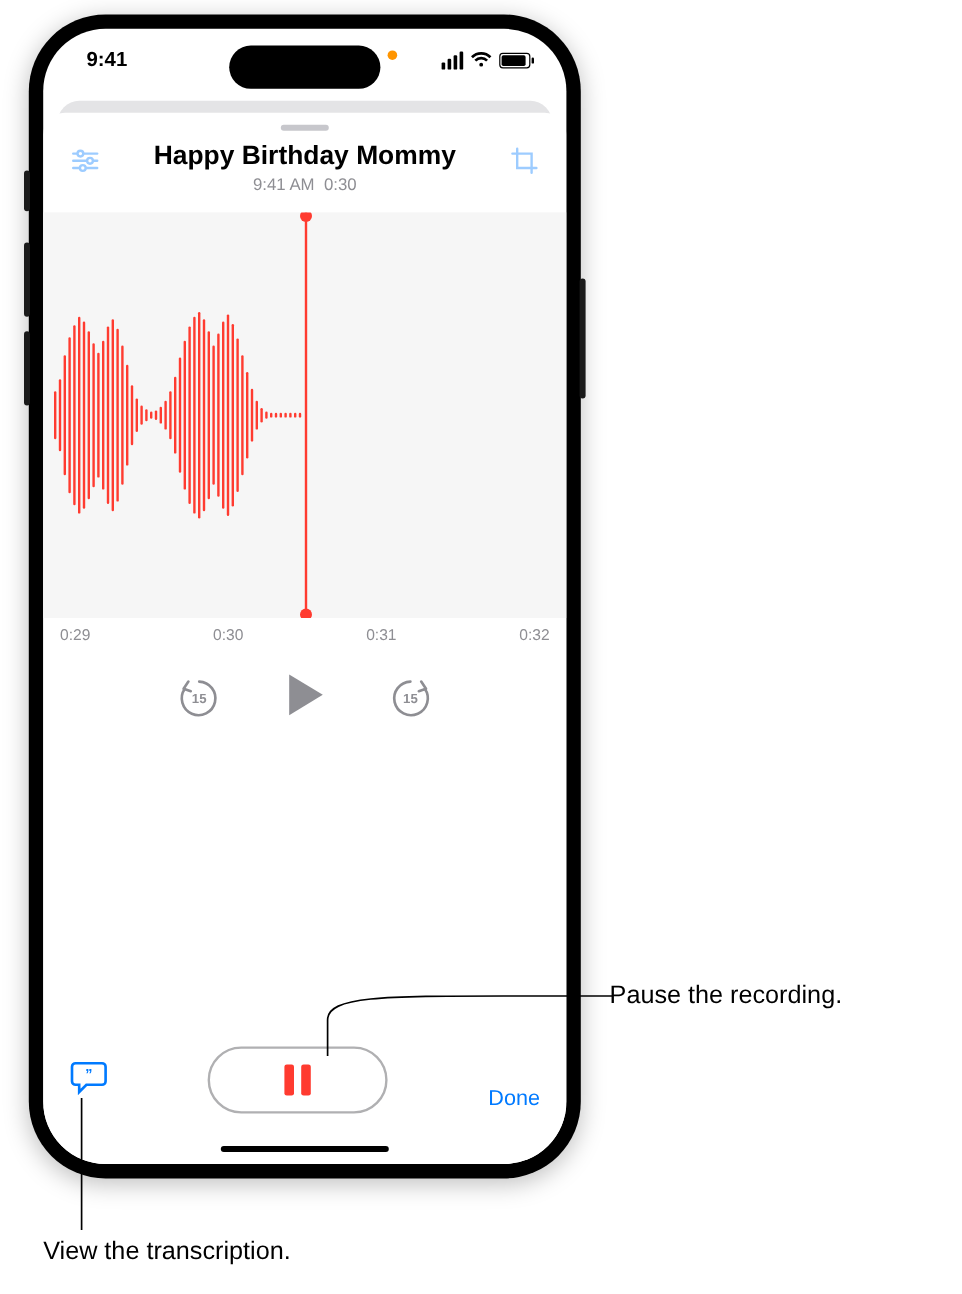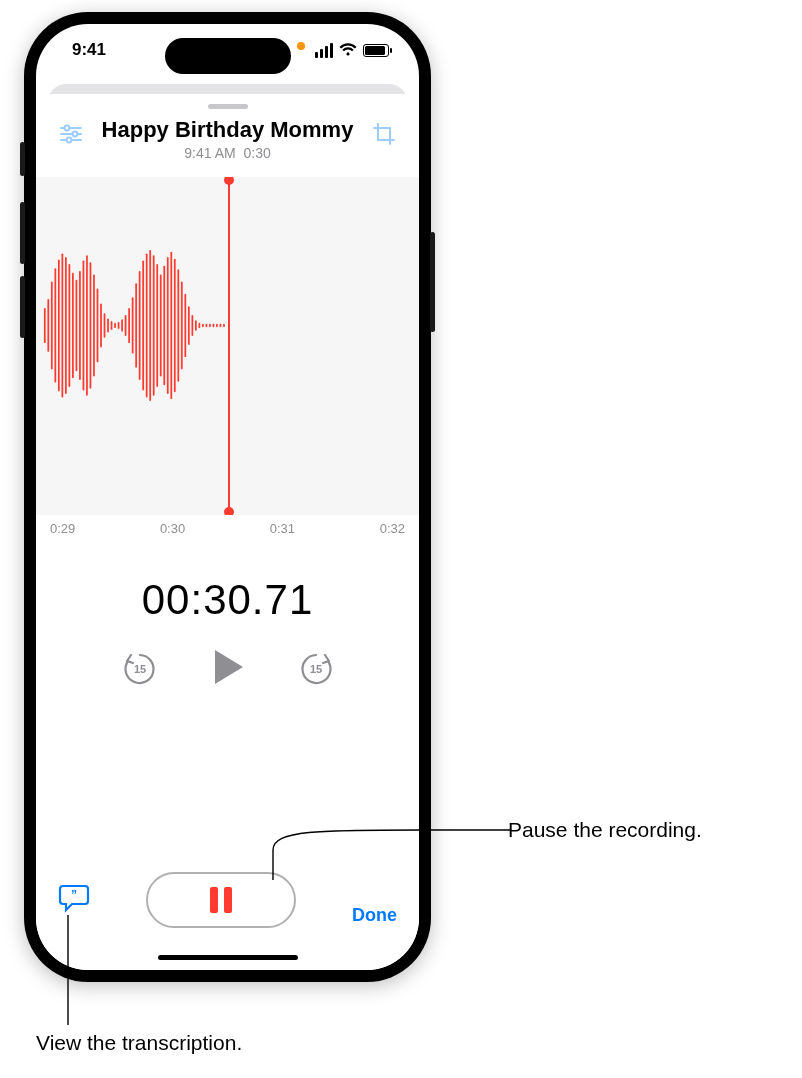--- a/index.html
+++ b/index.html
@@ -7,21 +7,21 @@
     font-family: -apple-system, BlinkMacSystemFont, "Helvetica Neue", Arial, sans-serif;
     background: #fff;
     width: 802px;
     height: 1078px;
     position: relative;
   }
   .phone-frame {
     position: absolute;
     left: 24px;
     top: 12px;
-    width: 407px;
+    width: 460px;
     height: 970px;
     border-radius: 64px;
     background: #000;
     padding: 12px;
     box-shadow: 0 4px 20px rgba(0,0,0,0.25);
   }
   .side-btn {
     position: absolute;
     background: #1a1a1a;
     border-radius: 3px;
@@ -139,21 +139,21 @@
     display:flex; align-items:center; justify-content:space-between;
     padding: 0 22px;
   }
   .badge-btn { color:#007aff; }
   .pause-pill {
     width: 150px; height: 56px; border:2.5px solid #b0b0b2; border-radius:30px;
     display:flex; align-items:center; justify-content:center; gap:6px;
     background: #fff;
   }
   .pause-pill .bar { width:8px; height:26px; background:#ff3b30; border-radius:2px; }
-  .done-link { color:#007aff; font-size:18px; font-weight:700;margin-top:30px; }
+  .done-link { color:#007aff; font-size:18px; font-weight:400;margin-top:30px; }
   .home-indicator {
     position:absolute; bottom:10px; left:50%; transform:translateX(-50%);
     width: 140px; height:5px; background:#000; border-radius:3px;
   }
   
   .callout {
     position:absolute;
     font-size: 21px;
     color:#000;
   }
@@ -284,21 +284,20 @@
         <div class="playhead"></div>
       </div>
 
       <div class="tick-row">
         <span>0:29</span>
         <span>0:30</span>
         <span>0:31</span>
         <span>0:32</span>
       </div>
 
-      <div class="big-time">00:30.71</div>
 
       <div class="play-controls">
         <div class="skip-btn">
           <svg width="38" height="38" viewBox="0 0 38 38">
               <g fill="none" stroke="#8e8e93" stroke-width="2.2">
                 <path d="M19 5 A14 14 0 1 1 7 11" stroke-linecap="round"></path>
                 <polyline points="10,5 6,11 12,13" stroke-linecap="round" stroke-linejoin="round"></polyline>
               </g>
               <text x="19" y="23" text-anchor="middle" font-size="11" fill="#8e8e93" font-weight="600">15</text>
             </svg>

